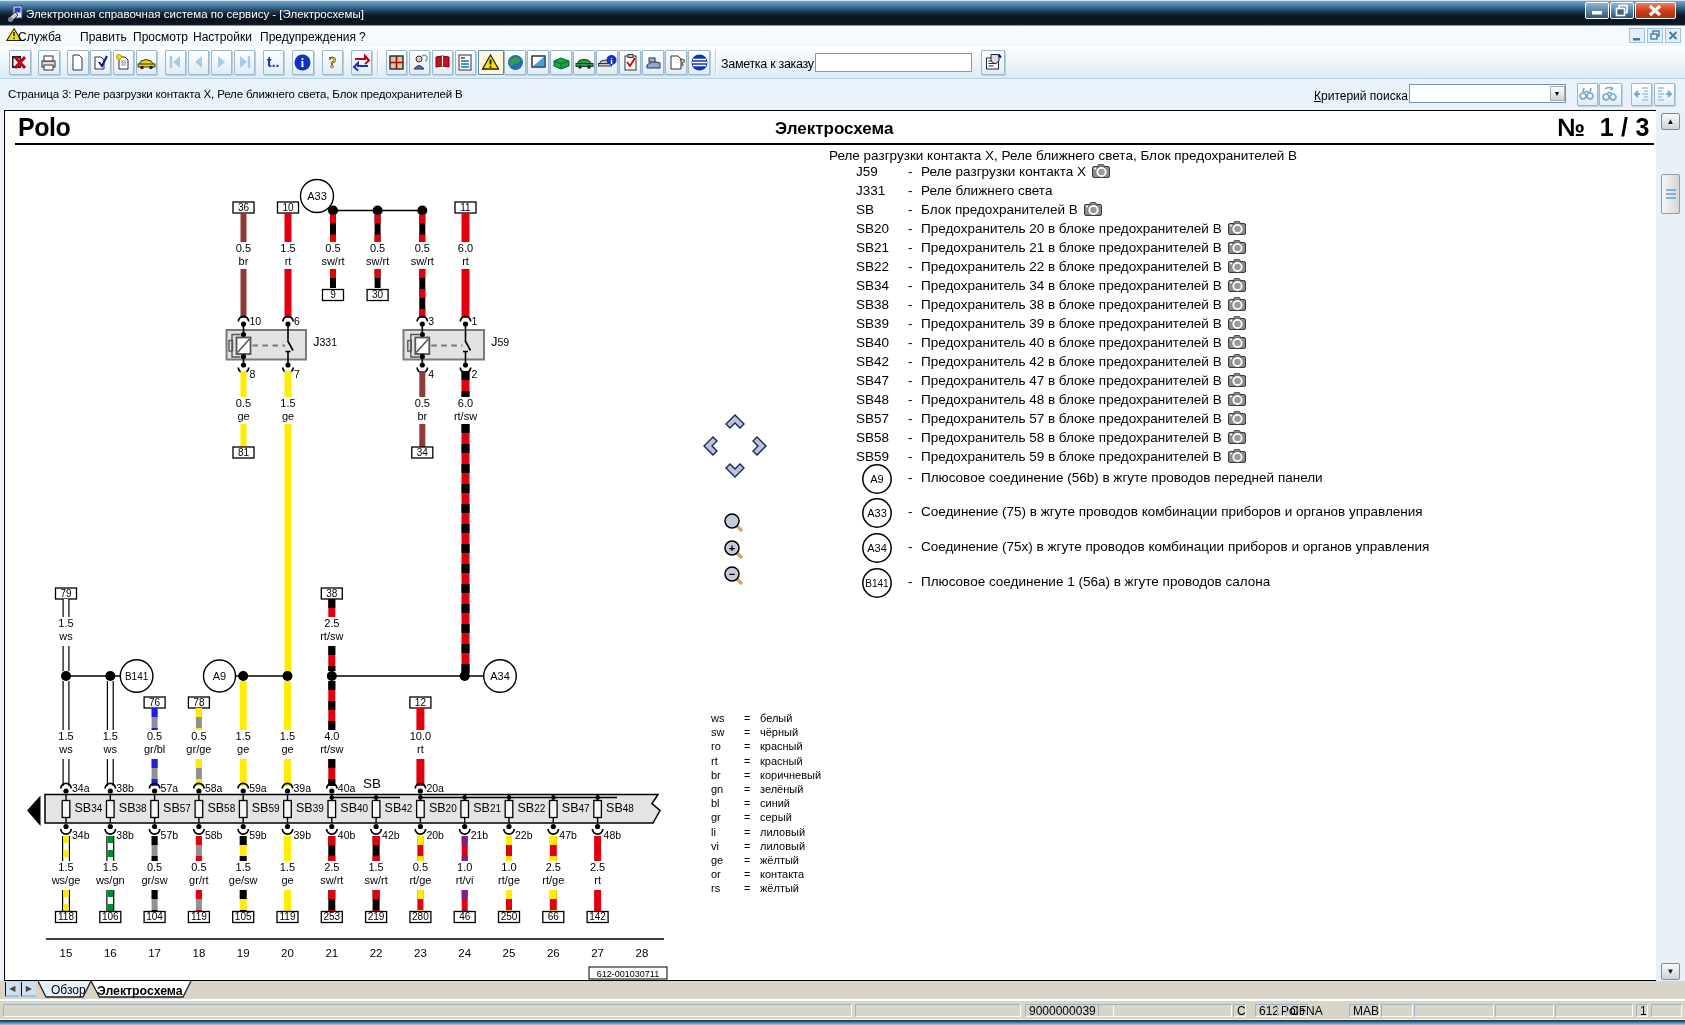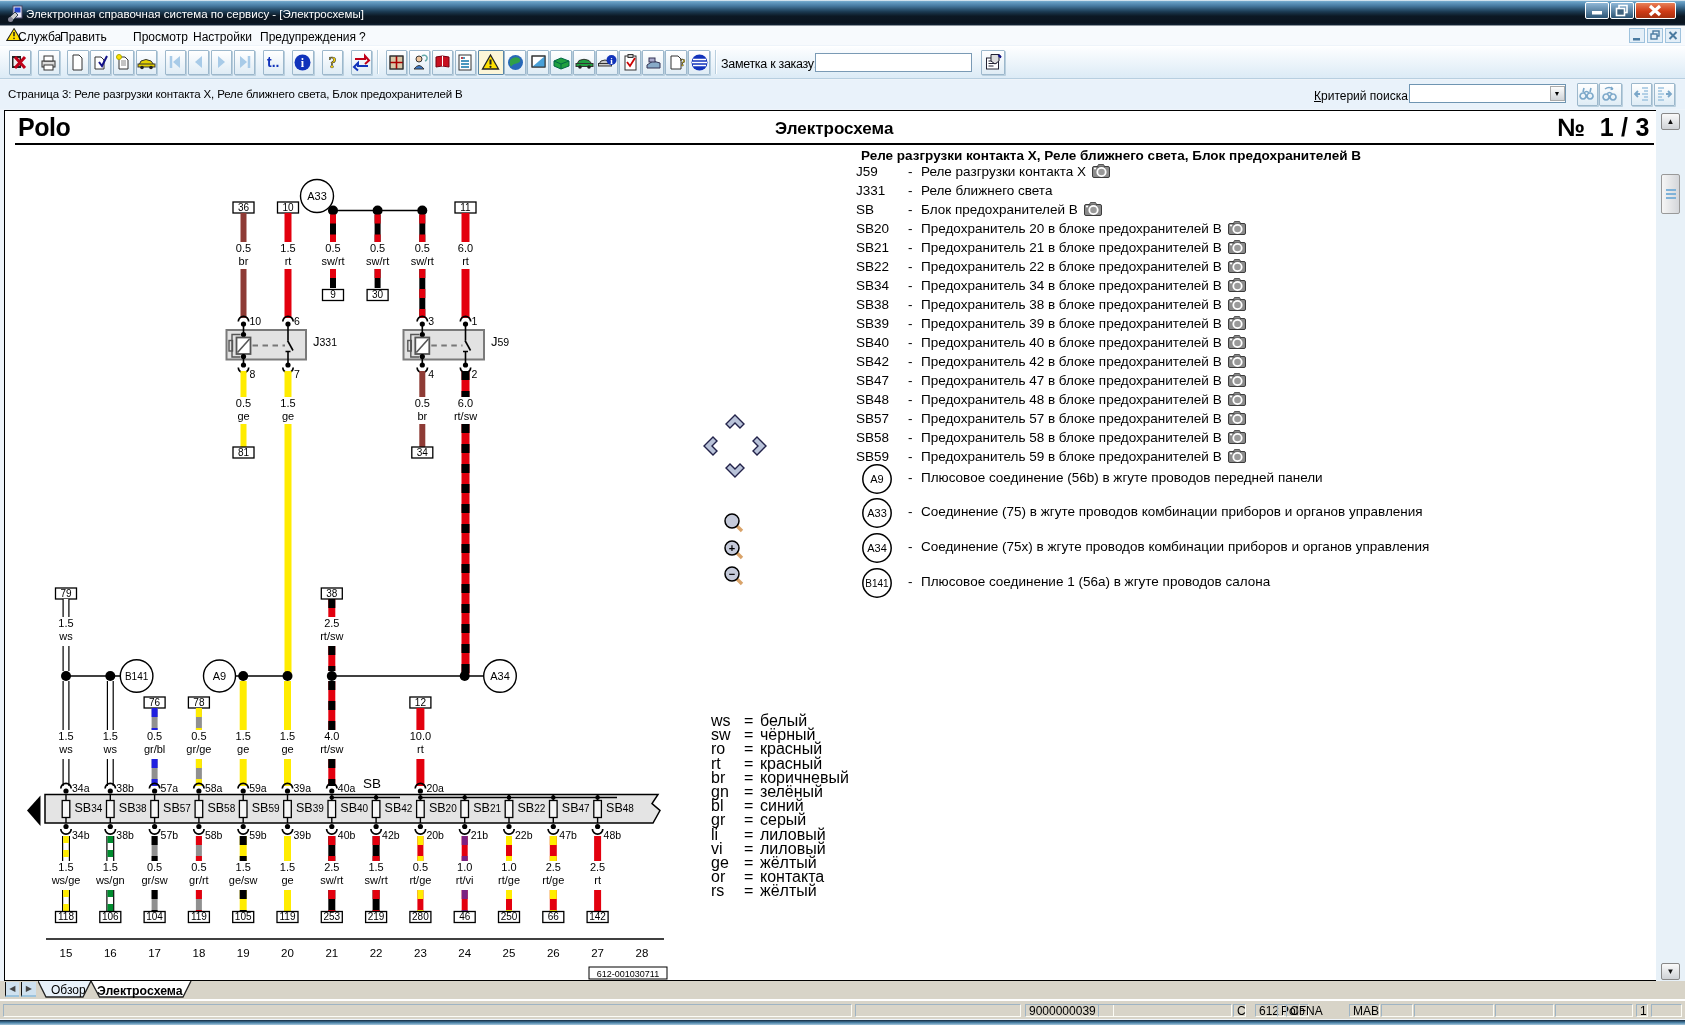--- a/index.html
+++ b/index.html
@@ -15,27 +15,27 @@
 .tsep{position:absolute;top:3px;height:24px;width:2px;background:#b9cfde;border-right:1px solid #fff}
 .tlab{position:absolute;top:10px;font-size:12.5px;letter-spacing:-0.3px}
 .tinput{position:absolute;left:815px;top:6px;width:157px;height:19px;background:#fff;border:1px solid #7a9ab5}
 #pagebar{position:absolute;left:0;top:80px;width:100%;height:29px;background:#e9f2fa;font-size:13px}
 #pagebar .pt{position:absolute;left:8px;top:8px;font-size:11.5px;letter-spacing:-0.15px}
 #content{position:absolute;left:4px;top:110px;width:1652px;height:871px;background:#fff;border-left:1.5px solid #000;border-top:1.6px solid #000;border-bottom:1.6px solid #000}
 #hdr-polo{position:absolute;left:13px;top:2px;font-size:25px;font-weight:bold;letter-spacing:-0.5px}
 #hdr-mid{position:absolute;left:770px;top:8px;font-size:17px;font-weight:bold}
 #hdr-no{position:absolute;left:1552px;top:2px;font-size:25px;font-weight:bold;letter-spacing:0.3px}
 #hdr-line{position:absolute;left:10px;top:31.5px;width:1639px;height:2.5px;background:#000}
-#subtitle{position:absolute;left:856px;top:37px;font-size:13.5px;font-weight:bold}
+#subtitle{position:absolute;left:824px;top:37px;font-size:13.5px;font-weight:normal}
 .lr{position:absolute;left:856px;font-size:13.5px;white-space:nowrap;height:17px}
 .lr .ll{display:inline-block;width:52px}
 .lr .ld{display:inline-block;width:13px}
 .cam{display:inline-block;vertical-align:-2px;margin-left:6px}
 .lc{position:absolute;left:861px}
-#legend{position:absolute;left:706px;top:601px;font-size:16px}
+#legend{position:absolute;left:706px;top:601px;font-size:11px}
 .lgr{height:14.2px}
 .lg1{display:inline-block;width:33px}
 .lg2{display:inline-block;width:16px}
 #vscroll{position:absolute;right:0;top:110px;width:29px;height:871px;background:#e8f1f8}
 .sbtn{position:absolute;left:5px;width:19px;height:17px;background:linear-gradient(#fafafa,#cfd2d6);border:1px solid #888;border-radius:2px;font-size:8px;text-align:center;line-height:16px;color:#111}
 #sthumb{position:absolute;left:5px;top:64px;width:19px;height:40px;background:linear-gradient(90deg,#f6f6f6,#d4d6da);border:1px solid #999;border-radius:2px}
 #sthumb:after{content:"";position:absolute;left:4px;top:14px;width:10px;height:2px;background:#7fb2d8;box-shadow:0 4px 0 #7fb2d8,0 8px 0 #7fb2d8}
 #tabbar{position:absolute;left:0;top:981px;width:100%;height:17.5px;background:#d8d4c8}
 #whitestrip{position:absolute;left:0;top:998.5px;width:100%;height:2.7px;background:#fff}
 .tabarr{position:absolute;top:0.5px;width:14.5px;height:15px;background:#cfe1ef;border-left:1.5px solid #111;border-bottom:2px solid #9cc3dd;color:#444;font-size:8px;text-align:center;line-height:14px}
@@ -63,21 +63,21 @@
         <path d="M 14 3 L 24 12 M 24 3 L 14 12" stroke="#fff" stroke-width="3.2"></path>
       </svg></div>
 </div>
 <div id="menubar">
   <svg class="abs" style="left:6px;top:1px" width="16" height="15" viewBox="0 0 19 17">
       <path d="M 9.5 1.5 L 18 15.5 L 1 15.5 Z" fill="#ffe000" stroke="#222" stroke-width="1.2"></path>
       <path d="M 9.5 5.5 L 9.5 10.5" stroke="#222" stroke-width="1.8"></path>
       <circle cx="9.5" cy="13" r="1" fill="#222"></circle>
     </svg>
   <span class="mi" style="left:18px">Служба</span>
-  <span class="mi" style="left:60px">Править</span>
+  <span class="mi" style="left:80px">Править</span>
   <span class="mi" style="left:133px">Просмотр</span>
   <span class="mi" style="left:193px">Настройки</span>
   <span class="mi" style="left:260px">Предупреждения</span>
   <span class="mi" style="left:359px">?</span>
   <div class="mdibtn" style="left:1629px"><svg width="14" height="13" viewBox="0 0 14 13">
         <rect x="3" y="9" width="7" height="2.5" fill="#4a7aa0"></rect>
       </svg></div>
   <div class="mdibtn" style="left:1647px"><svg width="14" height="13" viewBox="0 0 14 13">
         <rect x="5" y="2" width="6" height="5" fill="none" stroke="#4a7aa0" stroke-width="1.4"></rect>
         <rect x="3" y="5" width="6" height="5" fill="#e4eff8" stroke="#4a7aa0" stroke-width="1.4"></rect>

